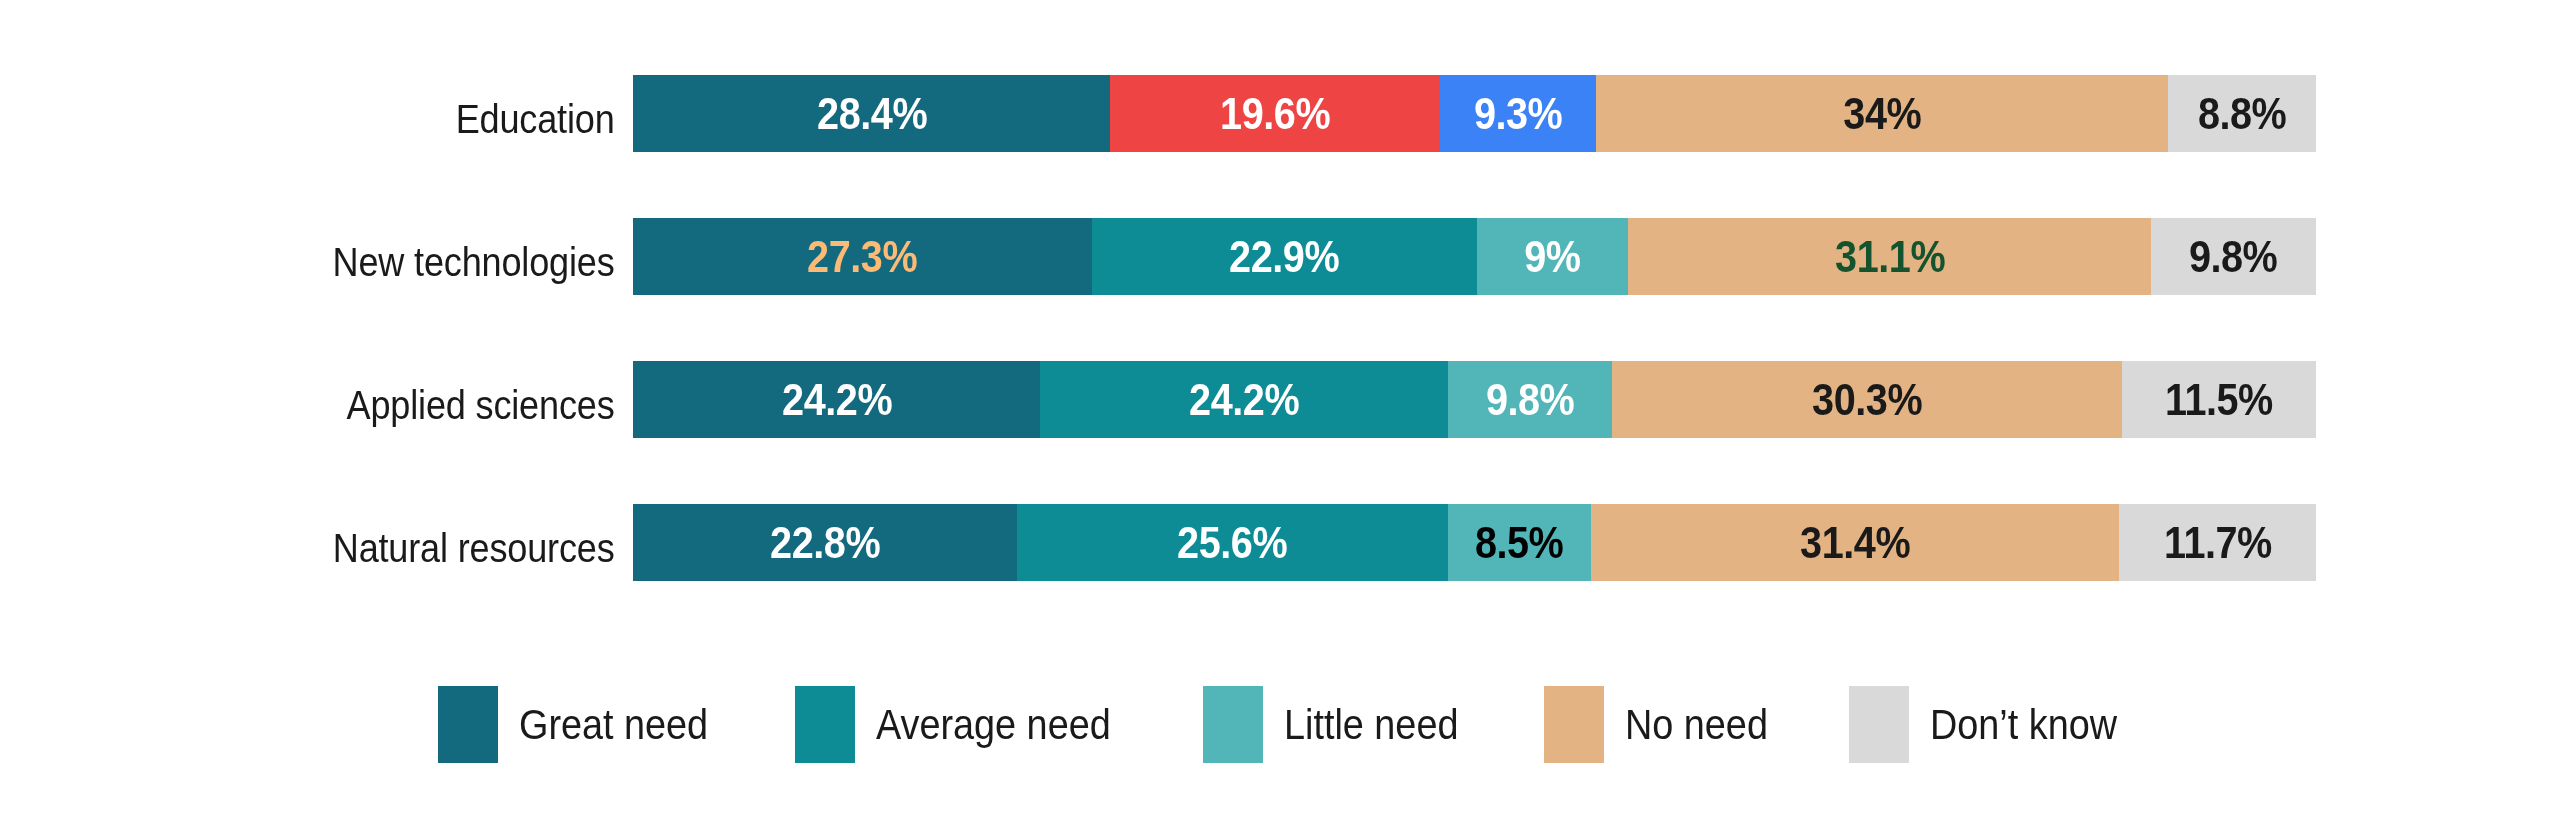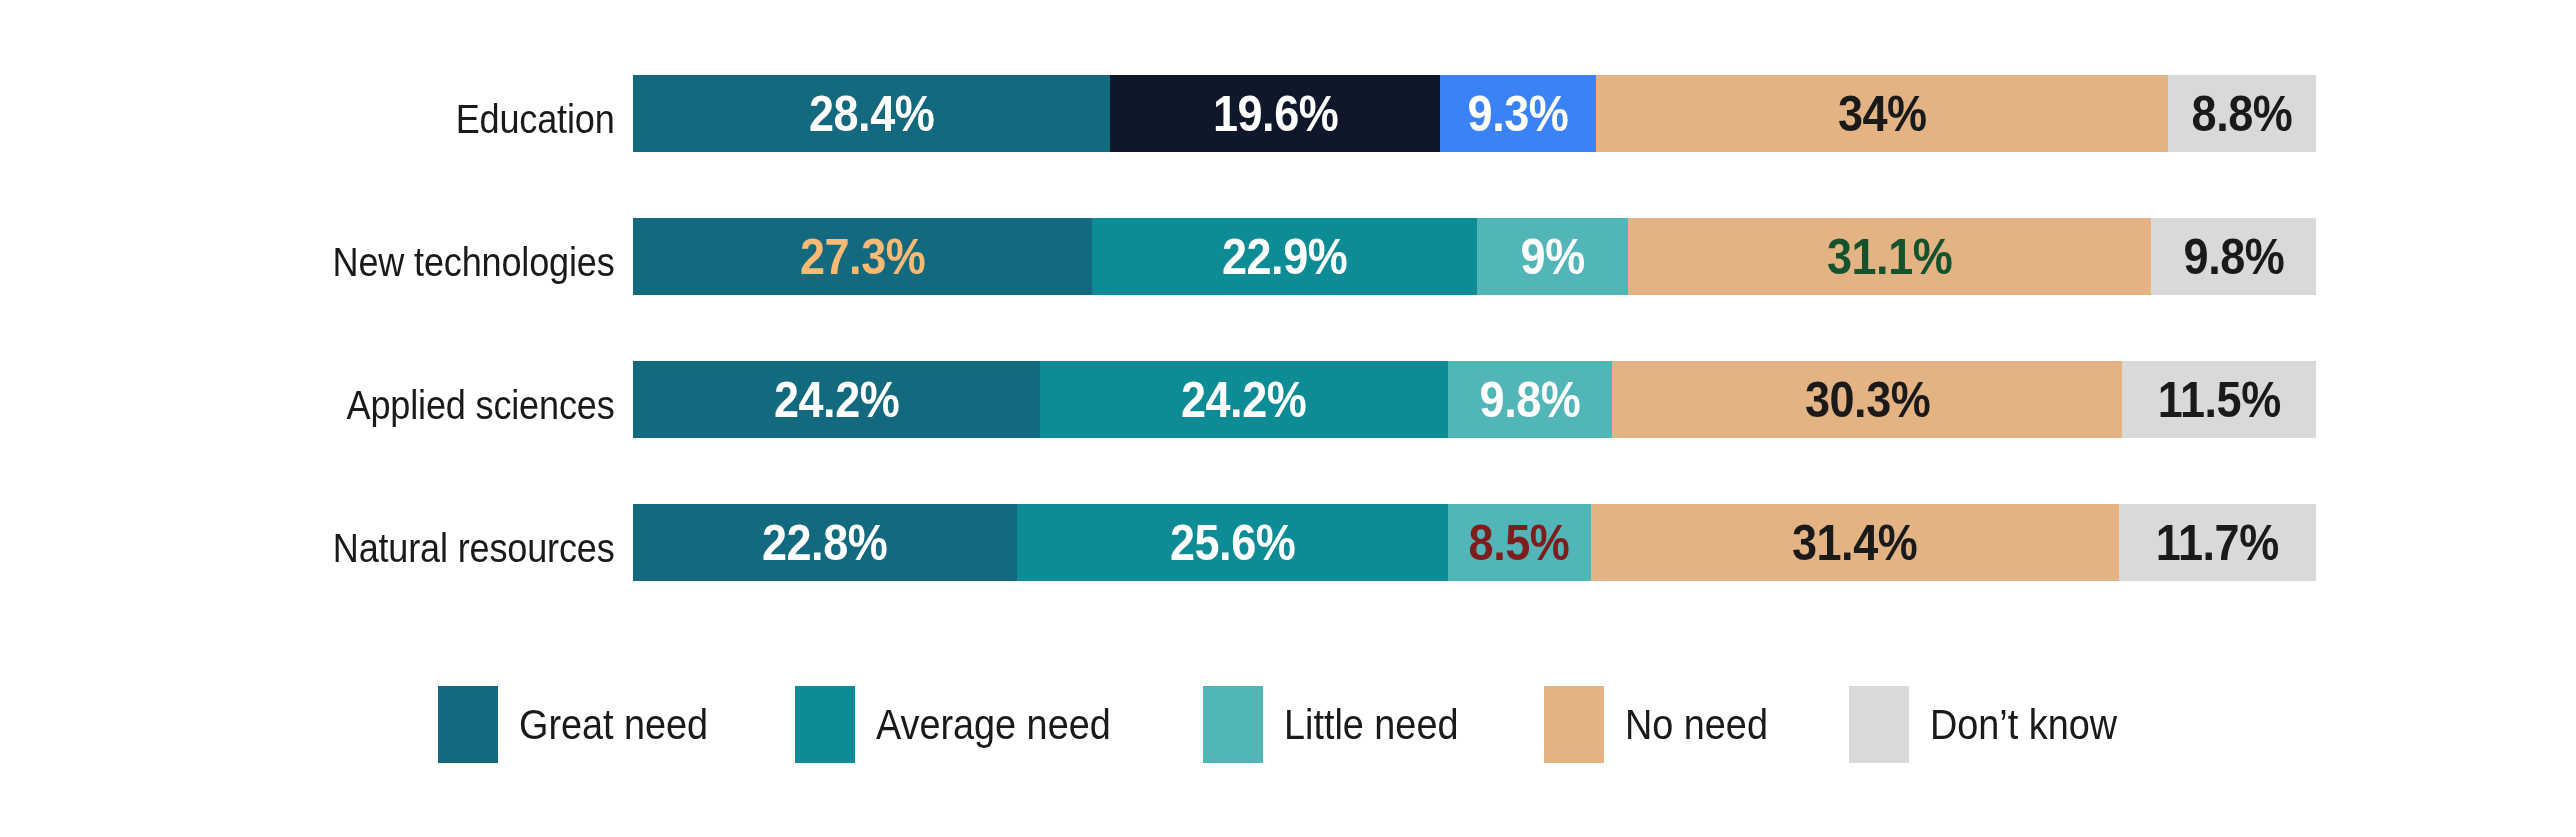--- a/index.html
+++ b/index.html
@@ -66,21 +66,21 @@
     display: flex;
     align-items: stretch;
     overflow: hidden;
   }
 
   .seg {
     height: 77px;
     display: flex;
     align-items: center;
     justify-content: center;
-    font-size: 50px;
+    font-size: 44px;
     font-weight: 700;
     line-height: 1;
     white-space: nowrap;
     overflow: hidden;
     font-family: "Liberation Sans Narrow", "Liberation Sans", "DejaVu Sans", sans-serif;
     letter-spacing: -0.5px;
   }
 
   .seg-label {
     transform: scaleX(0.9);
@@ -127,21 +127,21 @@
 
 <div id="chart-root">
 
   <div class="plot" id="plot-area">
       <div class="bar-row" style="top: 75px;">
         <div class="cat-label">Education</div>
         <div class="bar-track">
           <div class="seg" style="width: 28.3716%; background: rgb(19, 106, 127); color: rgb(255, 255, 255);">
             <span class="seg-label">28.4%</span>
           </div>
-          <div class="seg" style="width: 19.5804%; background: #0f172a; color: rgb(255, 255, 255);">
+          <div class="seg" style="width: 19.5804%; background: #ef4444; color: rgb(255, 255, 255);">
             <span class="seg-label">19.6%</span>
           </div>
           <div class="seg" style="width: 9.29071%; background: #3b82f6; color: rgb(255, 255, 255);">
             <span class="seg-label">9.3%</span>
           </div>
           <div class="seg" style="width: 33.966%; background: rgb(227, 179, 131); color: rgb(26, 26, 26);">
             <span class="seg-label">34%</span>
           </div>
           <div class="seg" style="width: 8.79121%; background: rgb(217, 217, 217); color: rgb(26, 26, 26);">
             <span class="seg-label">8.8%</span>
@@ -190,21 +190,21 @@
       </div>
       <div class="bar-row" style="top: 504px;">
         <div class="cat-label">Natural resources</div>
         <div class="bar-track">
           <div class="seg" style="width: 22.8%; background: rgb(19, 106, 127); color: rgb(255, 255, 255);">
             <span class="seg-label">22.8%</span>
           </div>
           <div class="seg" style="width: 25.6%; background: rgb(14, 140, 150); color: rgb(255, 255, 255);">
             <span class="seg-label">25.6%</span>
           </div>
-          <div class="seg" style="width: 8.5%; background: rgb(82, 181, 183); color: #7f1d1d;">
+          <div class="seg" style="width: 8.5%; background: rgb(82, 181, 183); color: #000000;">
             <span class="seg-label">8.5%</span>
           </div>
           <div class="seg" style="width: 31.4%; background: rgb(227, 179, 131); color: rgb(26, 26, 26);">
             <span class="seg-label">31.4%</span>
           </div>
           <div class="seg" style="width: 11.7%; background: rgb(217, 217, 217); color: rgb(26, 26, 26);">
             <span class="seg-label">11.7%</span>
           </div>
         </div>
       </div>

